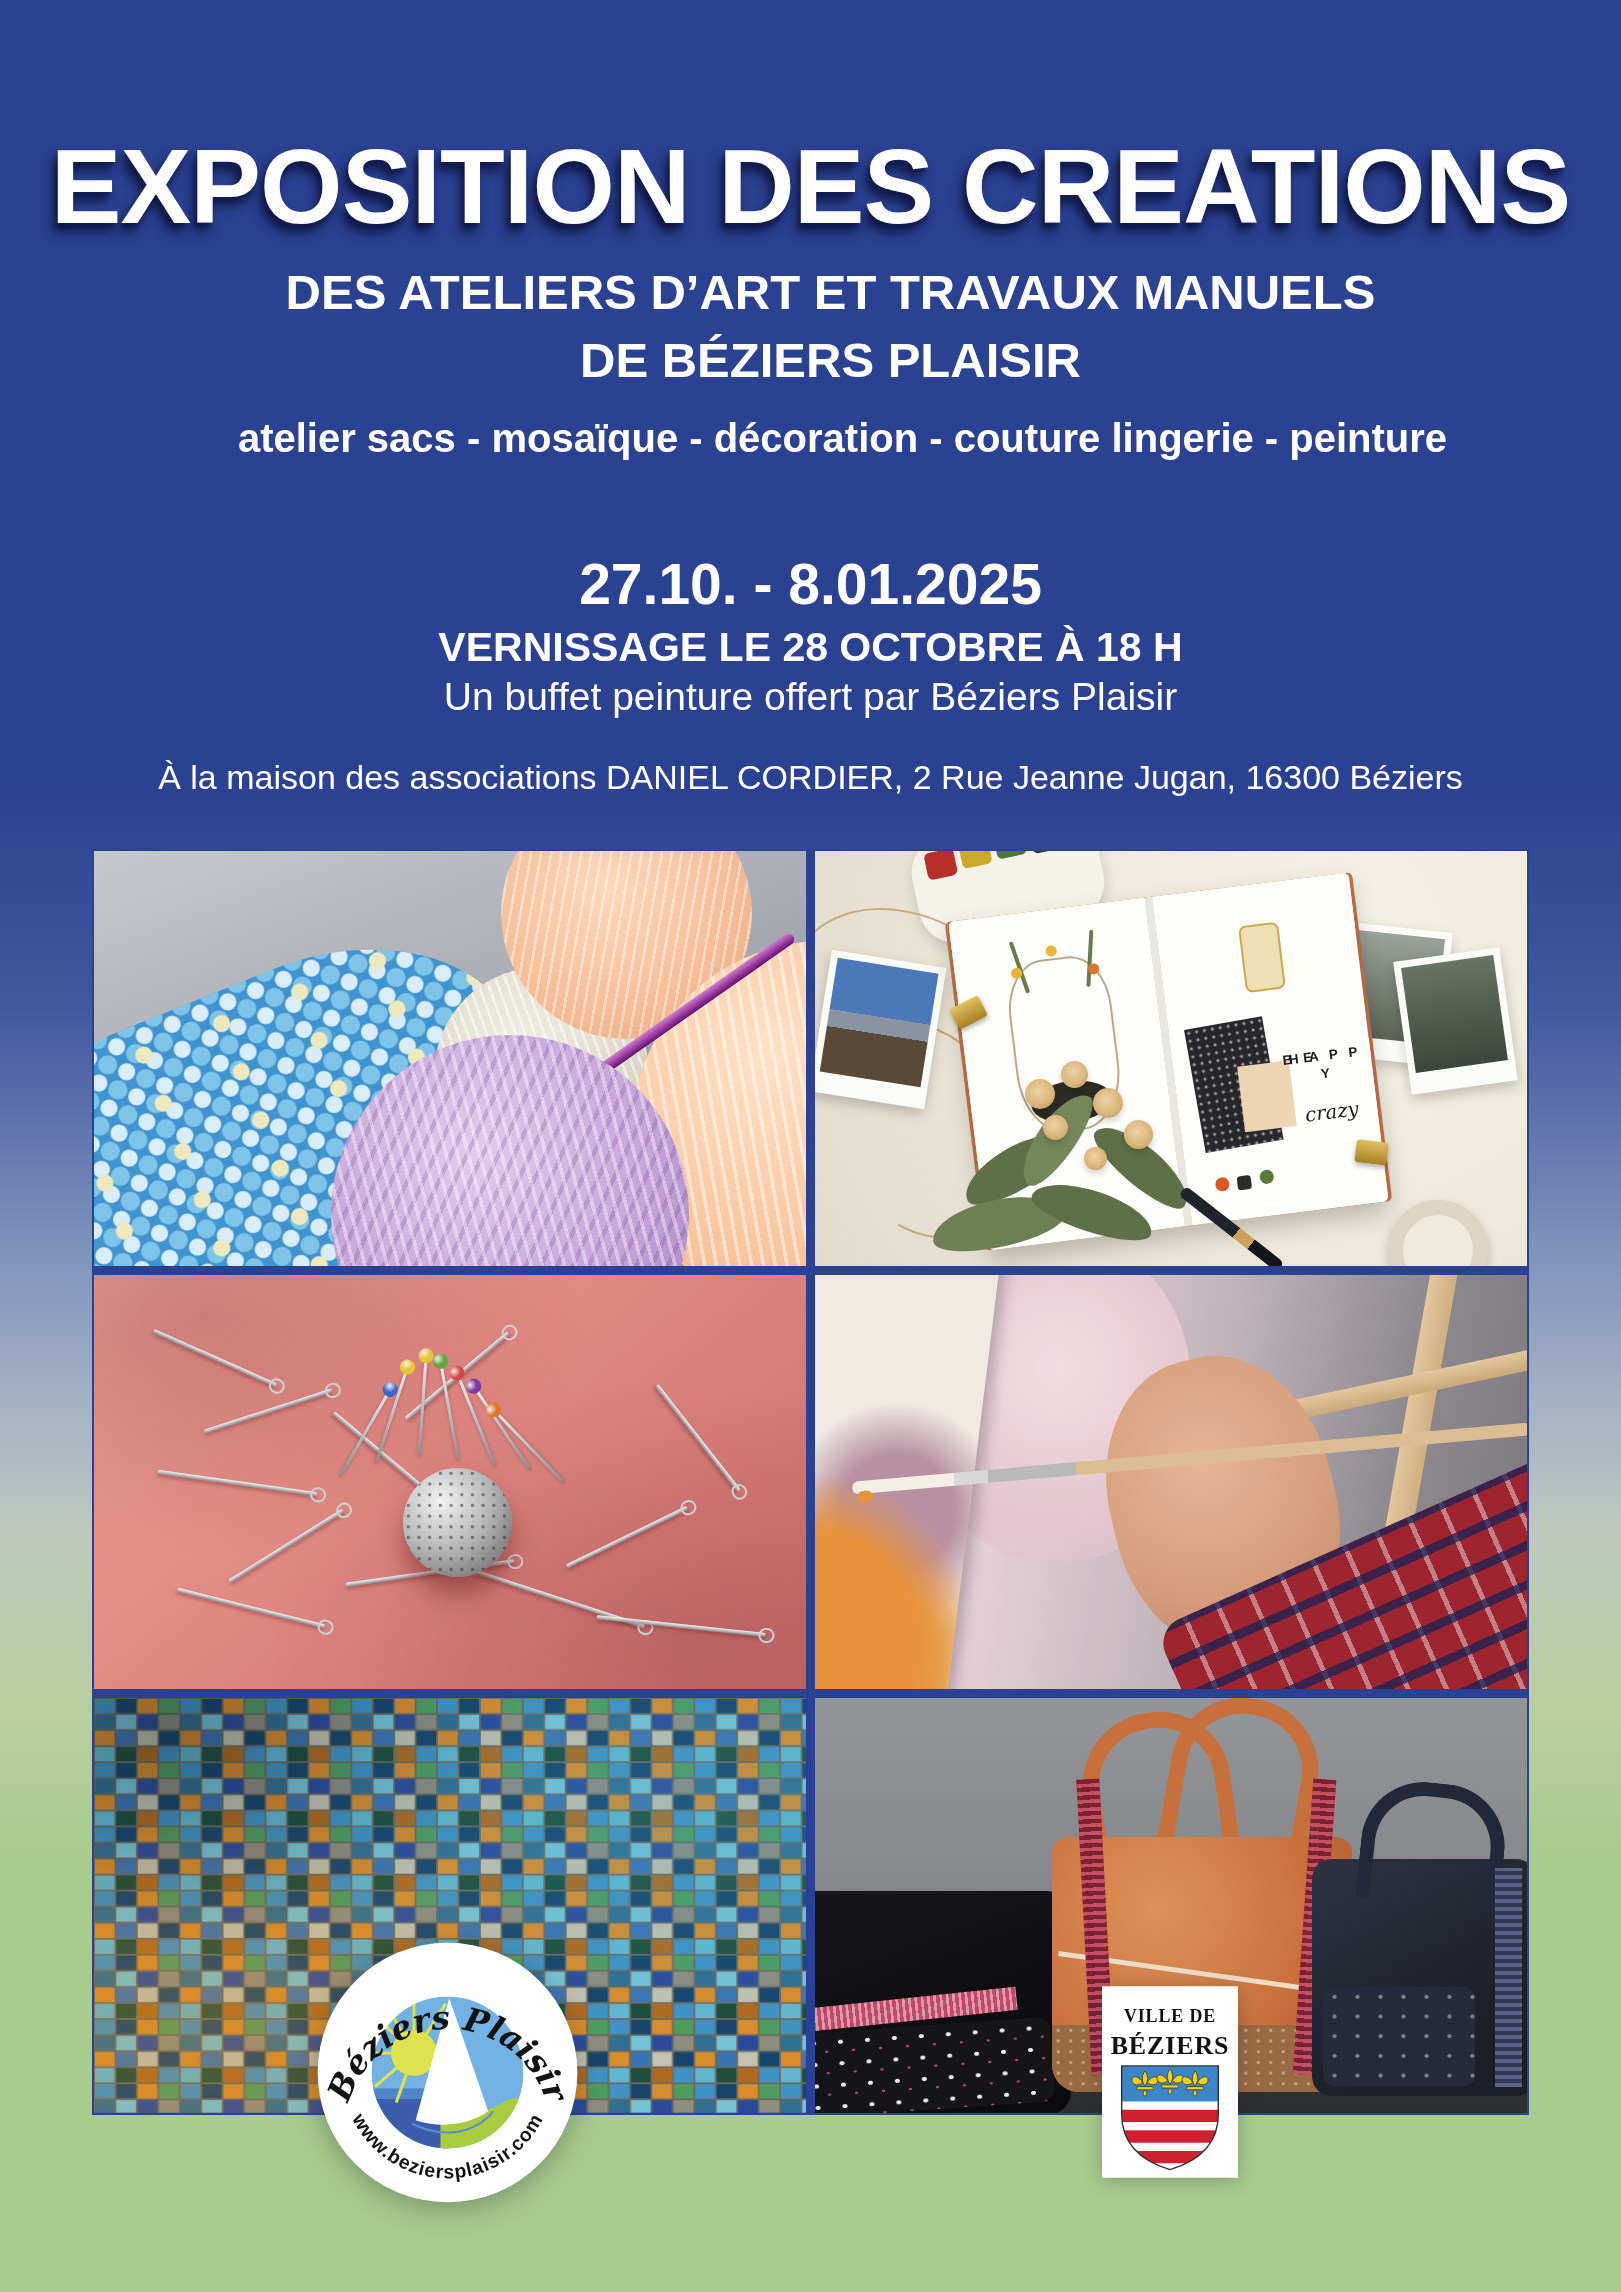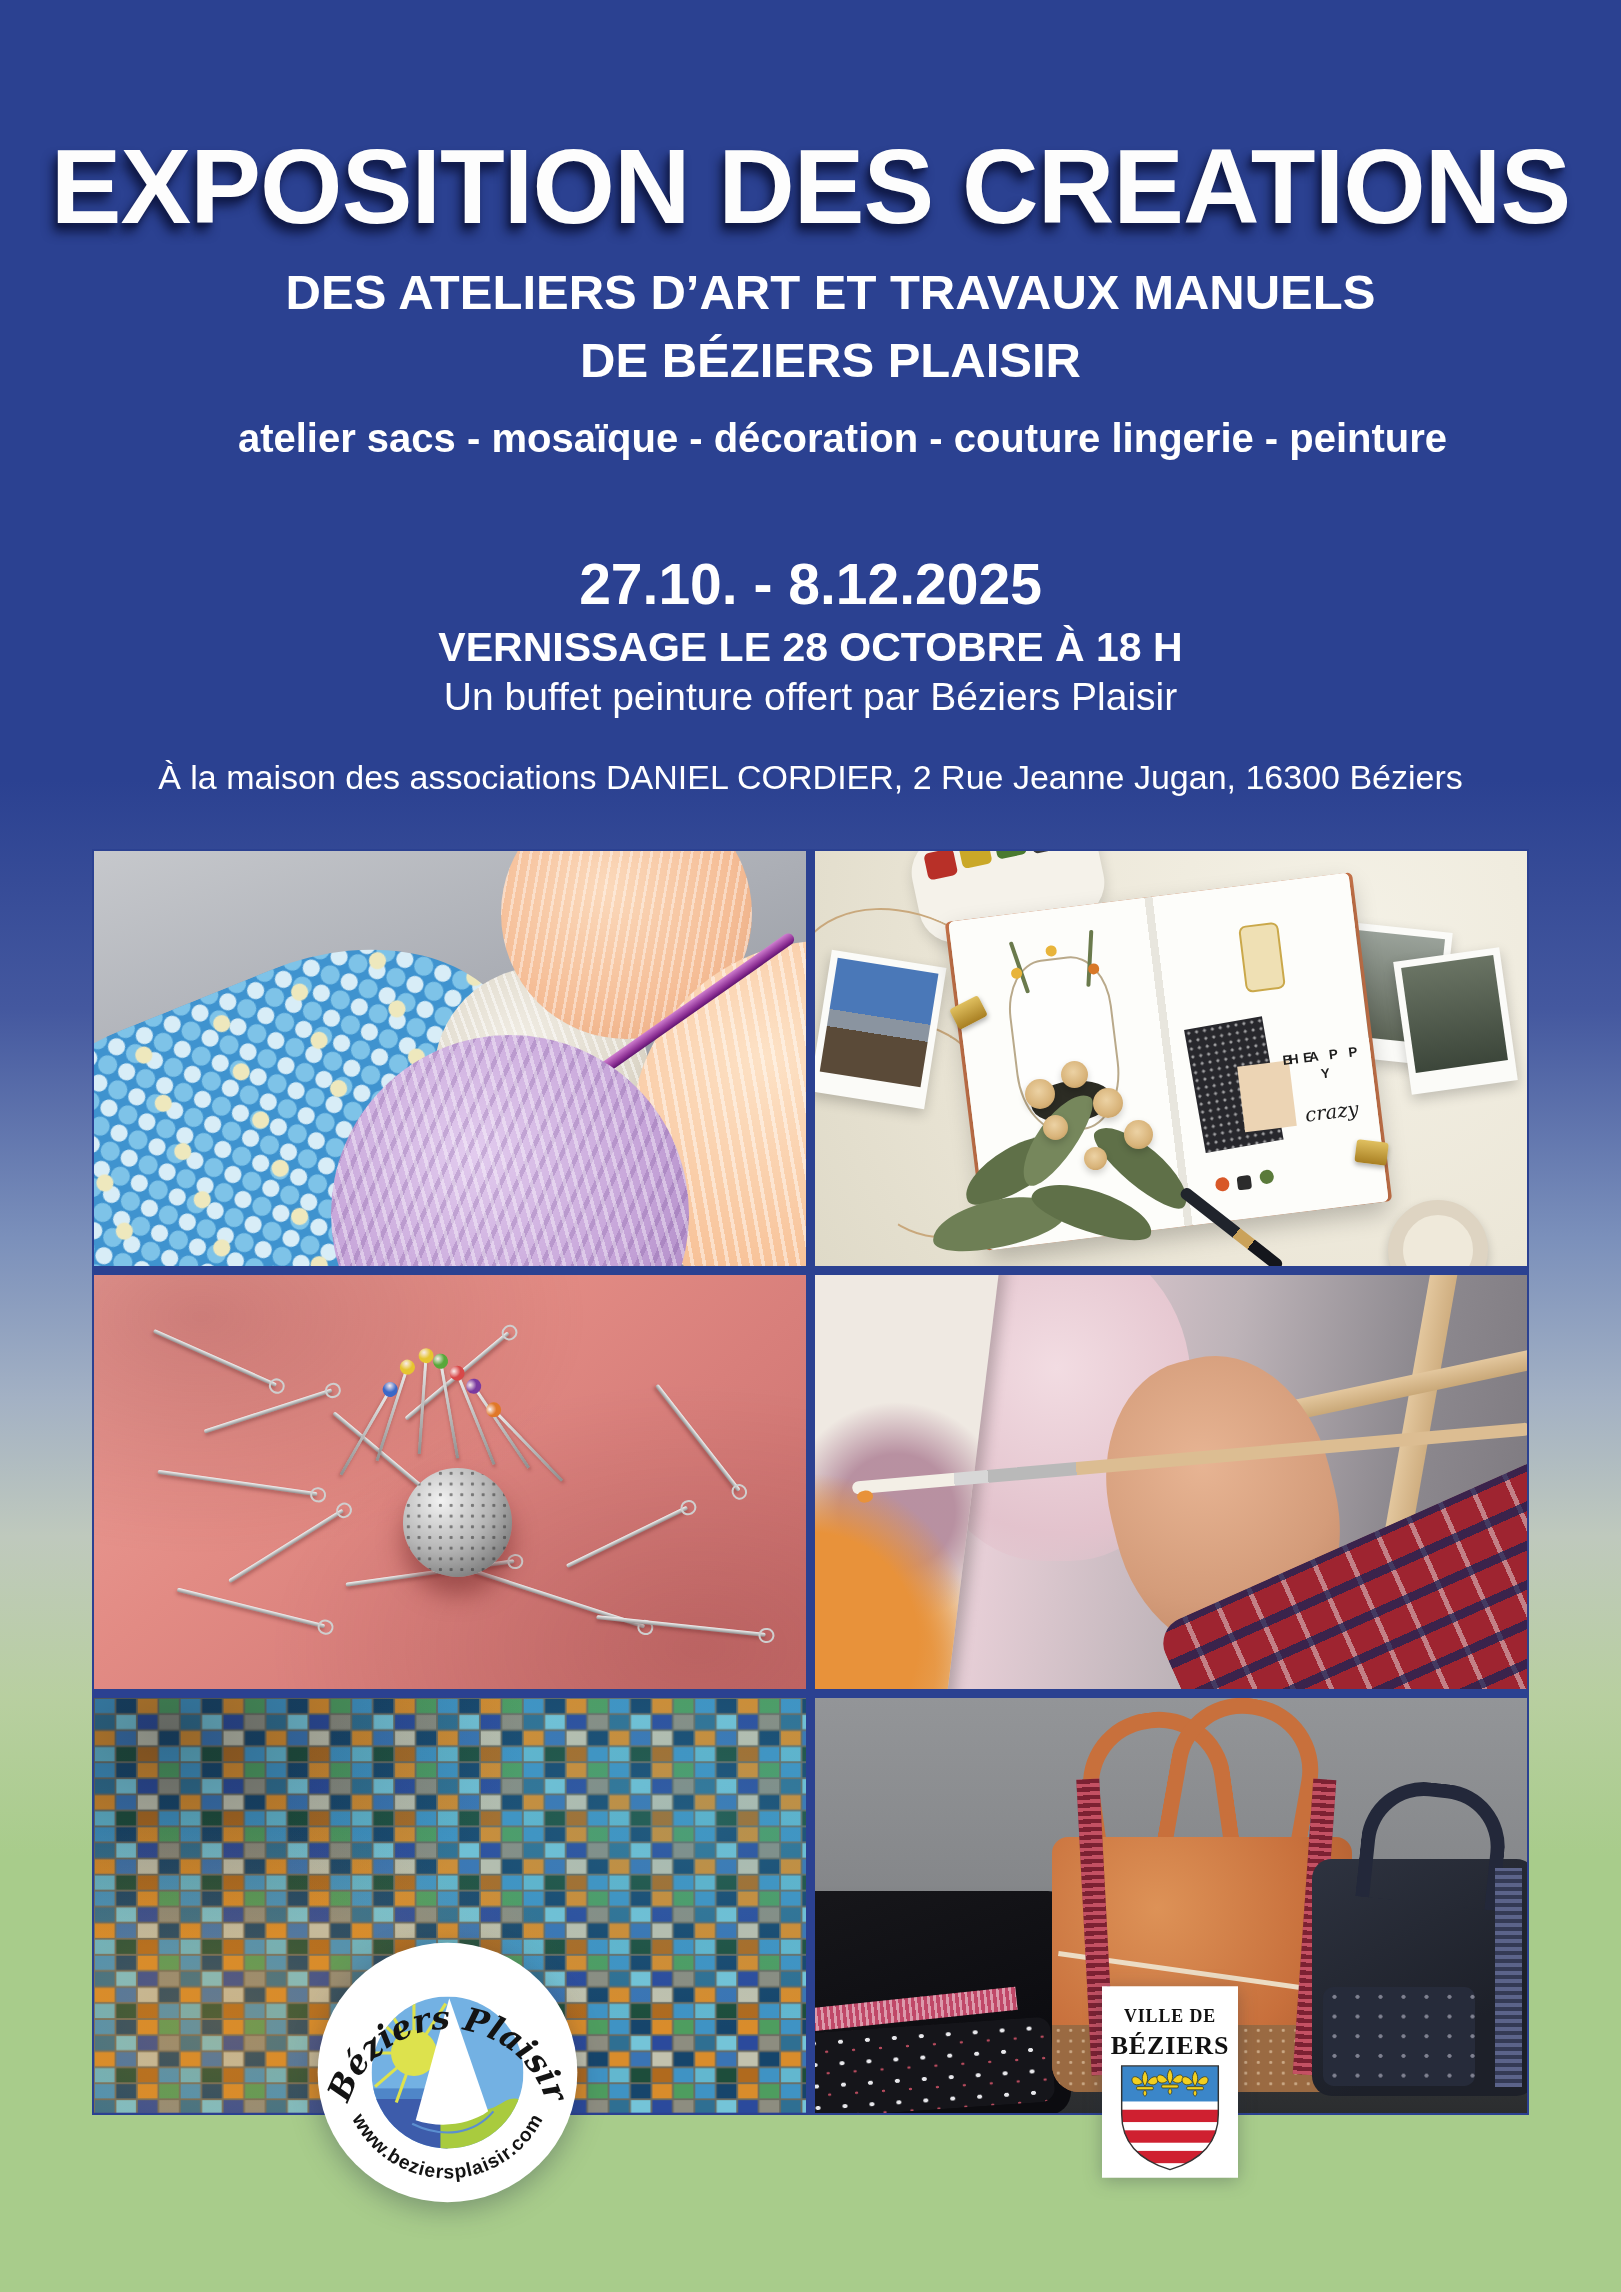--- a/index.html
+++ b/index.html
@@ -182,21 +182,21 @@
 </style>
 </head>
 <body>
 
 <div class="poster">
 
   <div class="line title">EXPOSITION DES CREATIONS</div>
   <div class="line sub" style="top:265px">DES ATELIERS D’ART ET TRAVAUX MANUELS</div>
   <div class="line sub" style="top:333px">DE BÉZIERS PLAISIR</div>
   <div class="line work" style="top:416px">atelier sacs - mosaïque - décoration - couture lingerie - peinture</div>
-  <div class="line dates" style="top:553px">27.10. - 8.12.2025</div>
+  <div class="line dates" style="top:553px">27.10. - 8.01.2025</div>
   <div class="line vern" style="top:625px">VERNISSAGE LE 28 OCTOBRE À 18 H</div>
   <div class="line buffet" style="top:675px">Un buffet peinture offert par Béziers Plaisir</div>
   <div class="line addr" style="top:758px">À la maison des associations DANIEL CORDIER, 2 Rue Jeanne Jugan, 16300 Béziers</div>
 
   <div class="grid">
 
     <div class="ph ph-yarn">
       <div class="knit"></div>
       <div class="ball ball-white"></div>
       <div class="ball ball-peach-top"></div>

